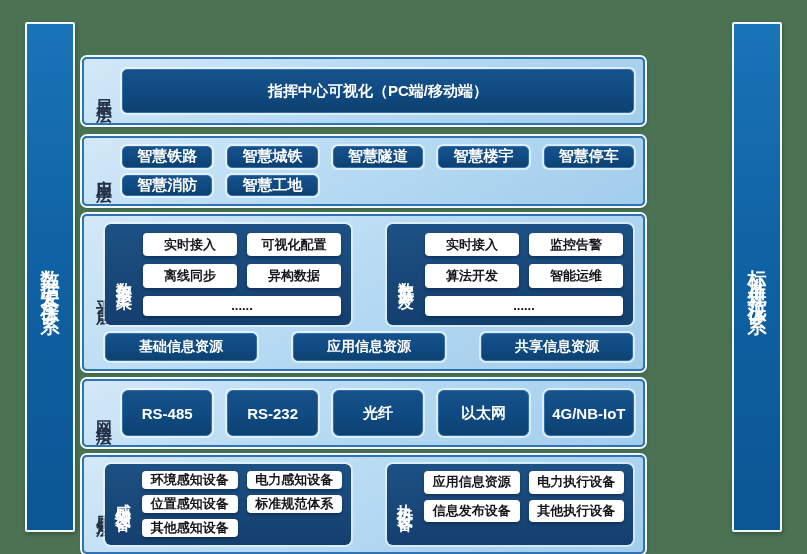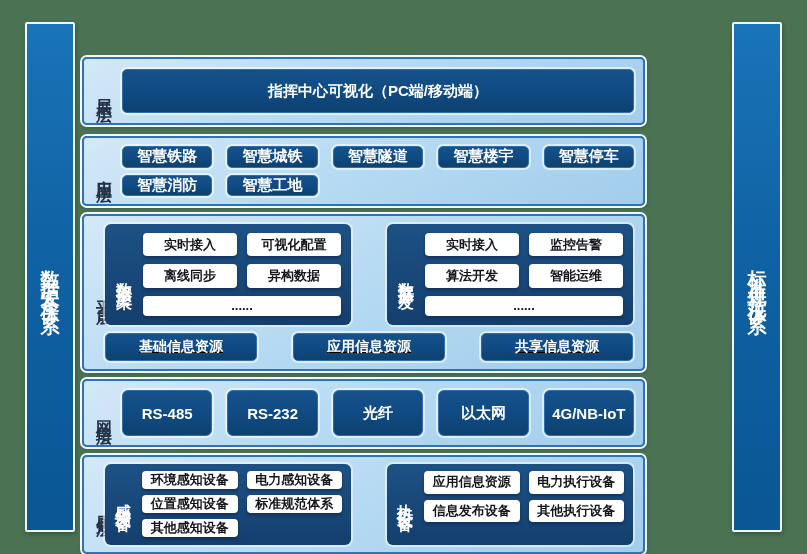--- a/index.html
+++ b/index.html
@@ -77,21 +77,21 @@
   }
   .group-row { display:flex; gap:36px; flex:1; }
   .group {
     flex:1; display:flex; align-items:stretch; gap:9px; padding:9px 10px 9px 8px;
     background:linear-gradient(180deg,#1d5184 0%,#143f6e 100%);
     border-radius:6px; box-shadow:0 0 0 2px rgba(246,251,255,.55);
   }
   .group-label { color:#ffffff; font-weight:bold; font-size:16px; letter-spacing:4px; align-self:center; padding-top:4px; }
   .white-grid { flex:1; display:grid; grid-template-columns:1fr 1fr; gap:8px 10px; }
   .span2 { grid-column:1 / -1; }
-  .resource-row { display:flex; gap:36px; height:28px;text-decoration:underline; }
+  .resource-row { display:flex; gap:36px; height:28px; }
   .resource-box { flex:1; font-size:14px; }
 
   
   .panel.network .content {
     position:absolute; inset:9px 9px 9px 38px;
     display:flex; gap:15px;
   }
   .net-box { flex:1; font-size:15px; border-radius:6px; }
 
   

